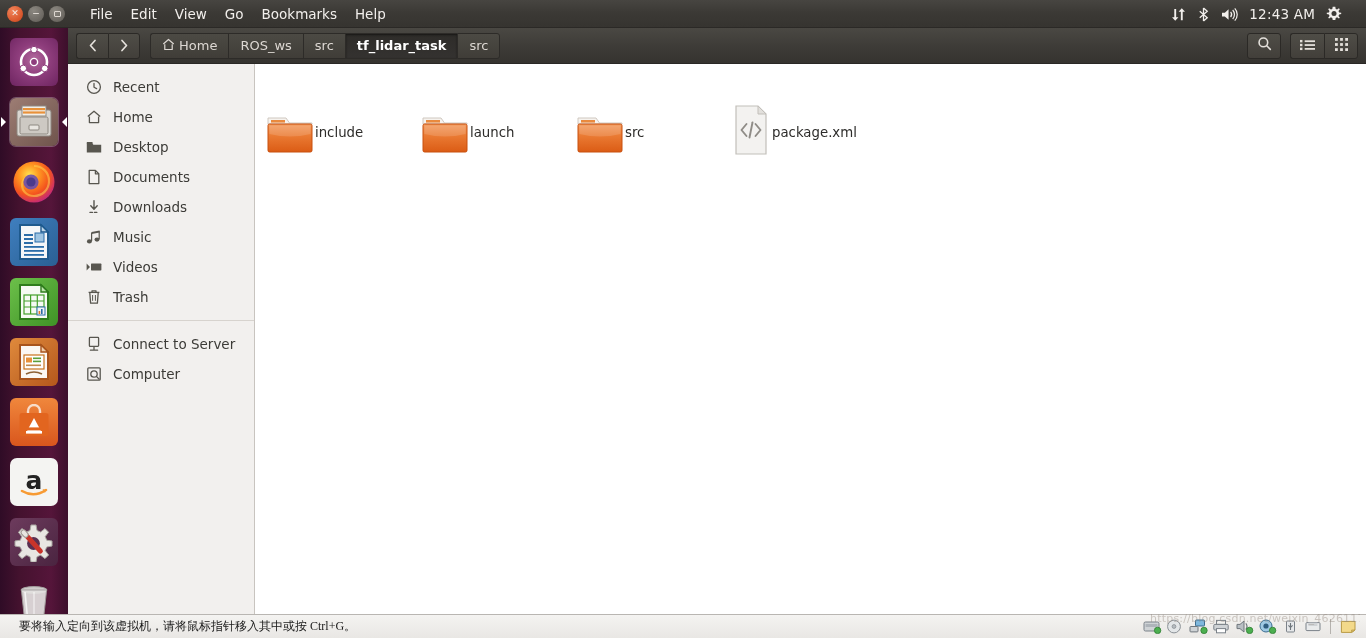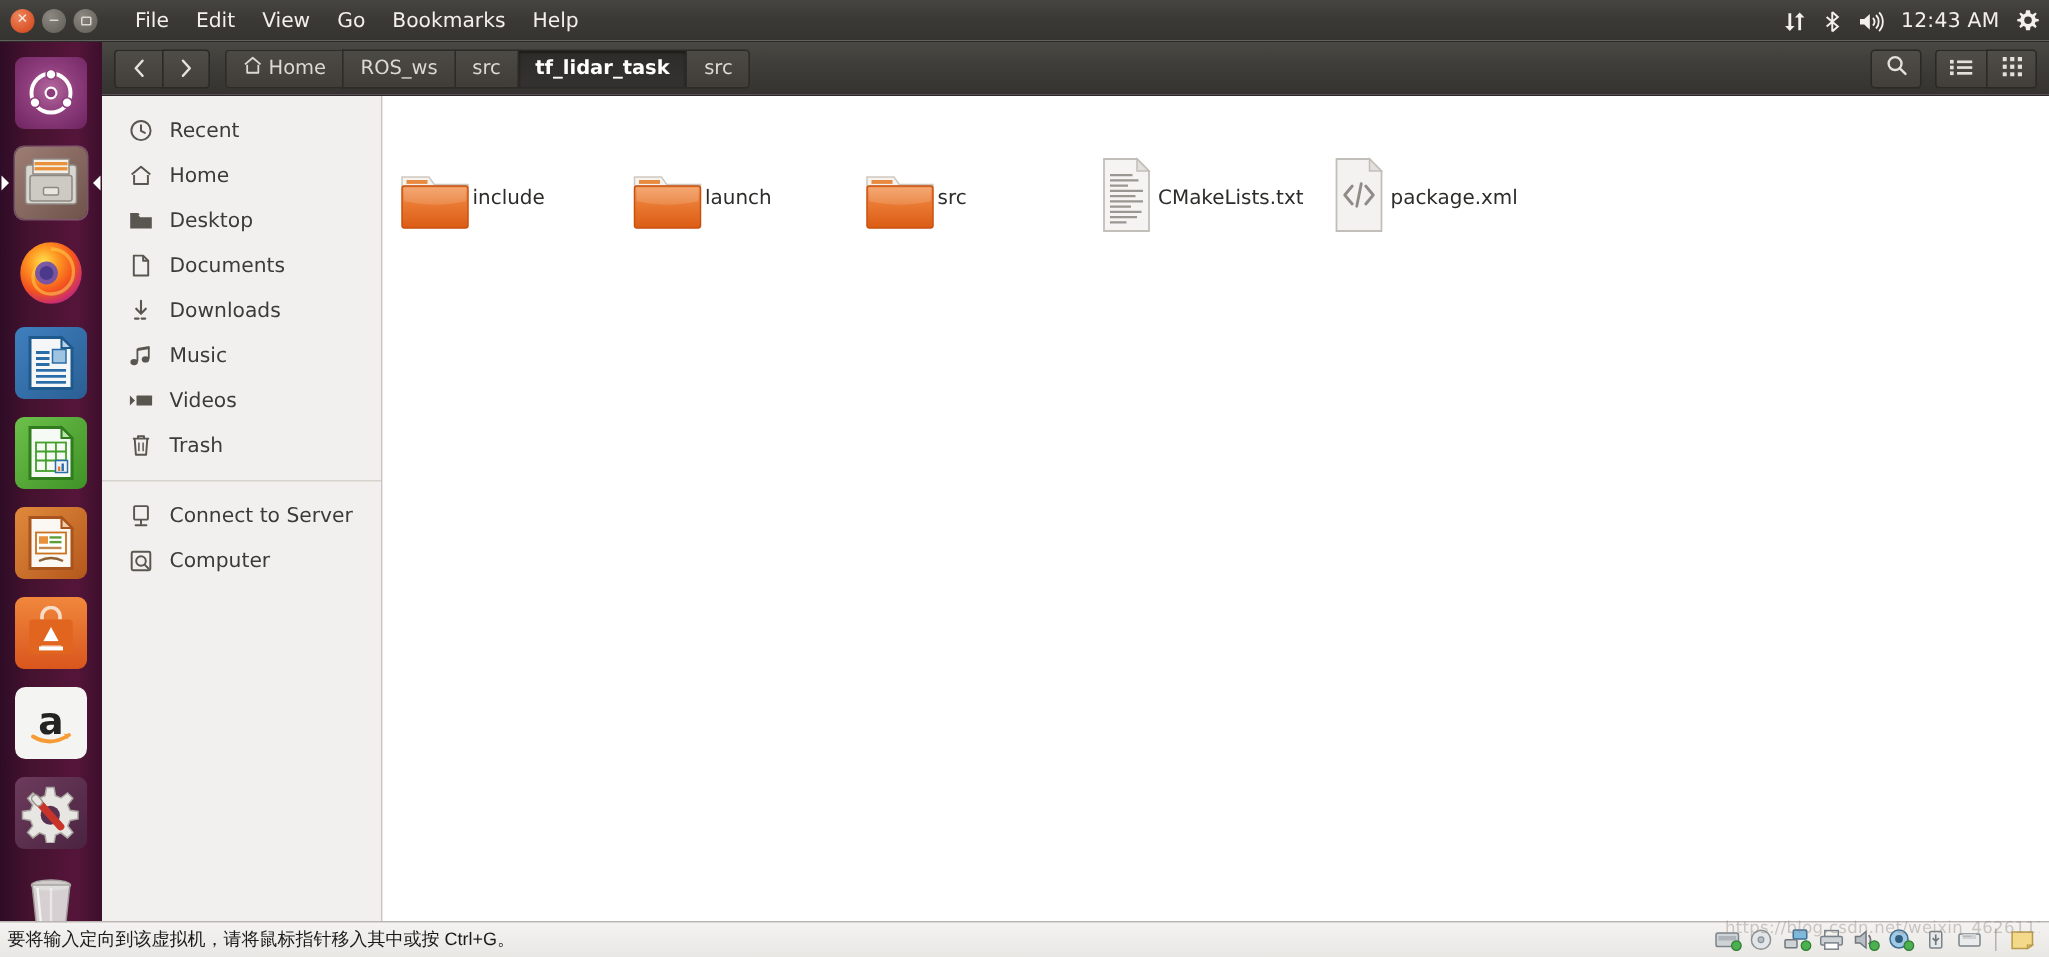--- a/index.html
+++ b/index.html
@@ -24,21 +24,21 @@
           font-size: 10px; color: #f3ece7; line-height: 1; }
   .wbtn.close { background: radial-gradient(circle at 35% 30%, #f0845a, #d8552a 70%, #bf441f); }
   .wbtn.min, .wbtn.max { background: radial-gradient(circle at 35% 30%, #8c8881, #6c6862 70%, #5d5a54); }
   .wbtn .glyph { font-size: 9px; font-weight: bold; }
   .wbtn .bar { width: 6px; height: 1.5px; background: #ddd7d1; border-radius: 1px; }
   .wbtn .sq { width: 7px; height: 6px; border: 1.5px solid #ddd7d1; border-radius: 1px; }
 
   .menus { display: flex; align-items: center; margin-left: 16px; gap: 0; }
   .menu-item { color: #f2efec; font-size: 13.5px; padding: 3px 9px; cursor: default; }
 
-  .tray { position: absolute; right: 6px; top: 0; height: 28px;
+  .tray { position: absolute; right: 24px; top: 0; height: 28px;
           display: flex; align-items: center; gap: 11px; color: #f2efec; }
   .tray .clock { font-size: 13.5px; letter-spacing: .2px; }
   .tray svg { display: block; }
 
   
   .launcher {
     position: absolute; left: 0; top: 28px; width: 68px; height: 586px;
     background: linear-gradient(to right, #2f0c26 0%, #45122f 30%, #55153a 75%, #3c0f2b 100%);
     padding-top: 4px;
   }
@@ -127,22 +127,22 @@
   .fitem .fname { margin-top: 8px; font-size: 13.3px; color: #2d2c2a; text-align: center;
                   max-width: 150px; overflow: hidden; white-space: nowrap; }
 
   
   .vmbar {
     position: absolute; left: 0; top: 614px; width: 1366px; height: 24px;
     background: linear-gradient(to bottom, #f4f3f1 0%, #e9e7e4 100%);
     border-top: 1px solid #b9b6b2;
     display: flex; align-items: center;
   }
-  .vmtext { font-size: 12px; color: #1a1a1a; padding-left: 5px;
-            font-family: Liberation Sans, sans-serif; }
+  .vmtext { font-size: 12px; color: #1a1a1a; padding-left: 19px;
+            font-family: Liberation Serif, serif; }
   .vmtray { margin-left: auto; display: flex; align-items: center; gap: 3px;
             padding-right: 8px; position: relative; }
   .vmtray .vmicon { width: 20px; height: 17px; display: flex; align-items: center; justify-content: center; }
   .vmtray .vmsep { width: 1px; height: 15px; background: #b5b2ae; margin: 0 4px; }
   .watermark {
     position: absolute; left: 1150px; top: 612px; width: 210px; height: 14px;
     font-size: 11px; color: rgba(150,140,130,.45); overflow: hidden;
     white-space: nowrap; letter-spacing: .2px; pointer-events: none;
   }
 </style>
@@ -573,41 +573,20 @@
               <svg width="50" height="44" viewBox="0 0 50 44">
                 <path d="M3 6 H21 L24.5 11 H47 V12 H3 Z" fill="#f6f3ef" stroke="#cfc8c0" stroke-width="1"></path>
                 <rect x="6" y="8" width="14" height="2.6" fill="#ea8a3e"></rect>
                 <rect x="3" y="12" width="44" height="28" rx="1.6" fill="url(#fg1)" stroke="#c8500f" stroke-width="1"></rect>
                 <path d="M4.4 13.4 H45.6 V22 Q25 27 4.4 22 Z" fill="#ffffff" opacity=".14"></path>
               </svg>
             </div>
             <div class="fname">src</div>
           </div>
 
-          <div class="fitem">
-            <div class="ico">
-              <svg width="42" height="52" viewBox="0 0 42 52">
-                <path d="M6 2 H28 L36 10 V50 H6 Z" fill="#f5f4f2" stroke="#c2bfba" stroke-width="1.2"></path>
-                <path d="M28 2 L36 10 H28 Z" fill="#e2e0dc" stroke="#c2bfba" stroke-width="1"></path>
-                <g fill="#9a9792">
-                  <rect x="10" y="12" width="15" height="1.5"></rect>
-                  <rect x="10" y="15.5" width="19" height="1.5"></rect>
-                  <rect x="10" y="19" width="12" height="1.5"></rect>
-                  <rect x="10" y="22.5" width="22" height="1.5"></rect>
-                  <rect x="10" y="26" width="17" height="1.5"></rect>
-                  <rect x="10" y="29.5" width="22" height="1.5"></rect>
-                  <rect x="10" y="33" width="14" height="1.5"></rect>
-                  <rect x="10" y="36.5" width="21" height="1.5"></rect>
-                  <rect x="10" y="40" width="18" height="1.5"></rect>
-                  <rect x="10" y="43.5" width="11" height="1.5"></rect>
-                </g>
-              </svg>
-            </div>
-            <div class="fname">CMakeLists.txt</div>
-          </div>
 
           <div class="fitem">
             <div class="ico">
               <svg width="42" height="52" viewBox="0 0 42 52">
                 <path d="M6 2 H28 L36 10 V50 H6 Z" fill="#f3f2f0" stroke="#c2bfba" stroke-width="1.2"></path>
                 <path d="M28 2 L36 10 H28 Z" fill="#e2e0dc" stroke="#c2bfba" stroke-width="1"></path>
                 <g fill="none" stroke="#8f8c87" stroke-width="1.9" stroke-linecap="round" stroke-linejoin="round">
                   <path d="M16.5 20 L11.5 26 L16.5 32"></path>
                   <path d="M25.5 20 L30.5 26 L25.5 32"></path>
                   <path d="M22.5 18.5 L19.5 33.5"></path>

